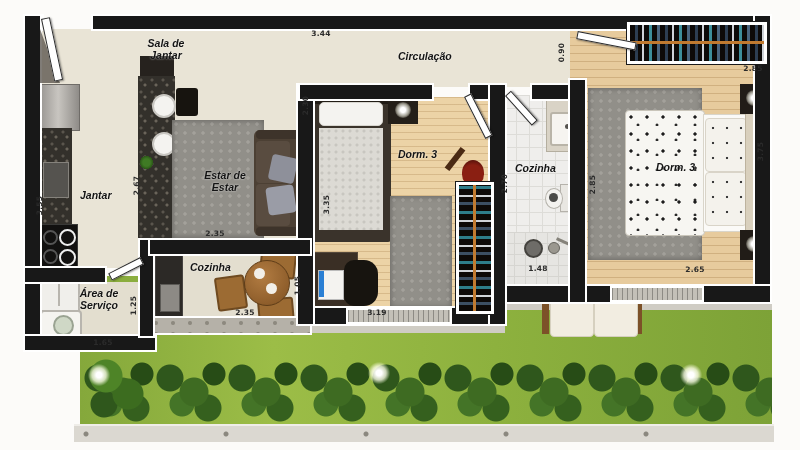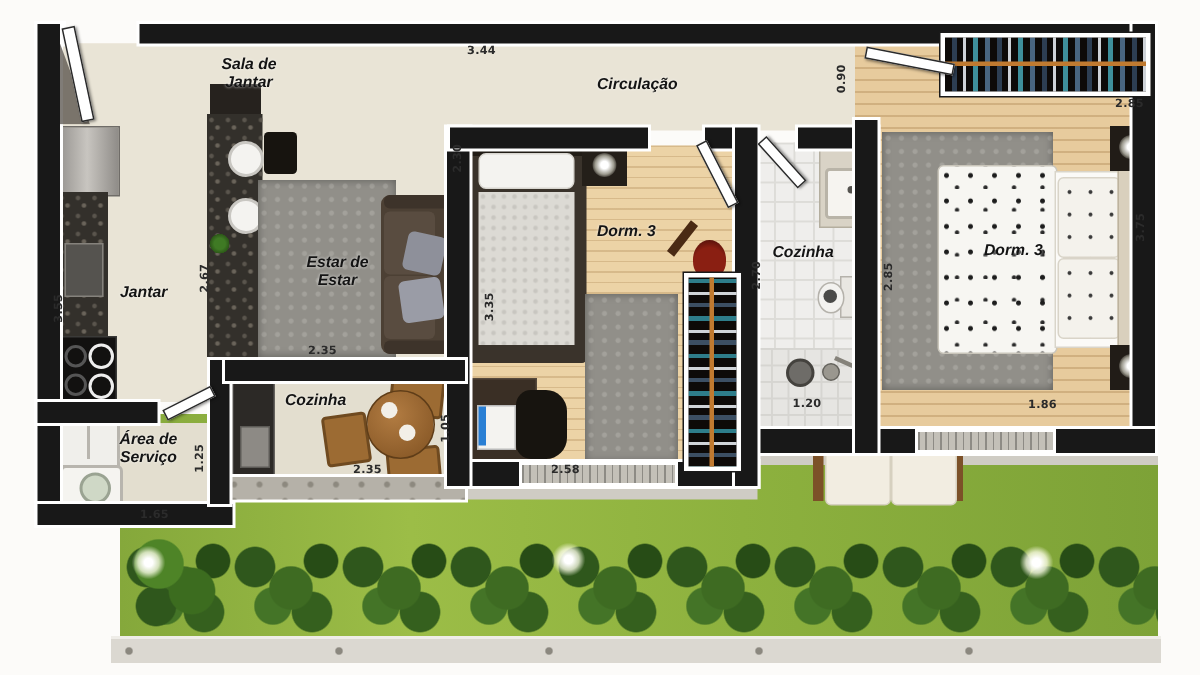--- a/index.html
+++ b/index.html
@@ -205,31 +205,31 @@
   <div class="abs door" style="left:577px;top:31px;width:58px;height:6px;transform:rotate(11deg);transform-origin:left center;"></div>
   <div class="abs door" style="left:110px;top:273px;width:34px;height:6px;transform:rotate(-27deg);transform-origin:left center;"></div>
 
   <div class="abs dim" style="left:308px;top:29px;">3.44</div>
   <div class="abs dim v" style="left:548px;top:48px;">0.90</div>
   <div class="abs dim v" style="left:292px;top:101px;">2.30</div>
   <div class="abs dim v" style="left:123px;top:181px;">2.67</div>
   <div class="abs dim v" style="left:26px;top:201px;">3.55</div>
   <div class="abs dim" style="left:202px;top:229px;">2.35</div>
   <div class="abs dim v" style="left:313px;top:200px;">3.35</div>
-  <div class="abs dim" style="left:364px;top:308px;">2.58</div>
+  <div class="abs dim" style="left:364px;top:308px;">3.19</div>
   <div class="abs dim v" style="left:284px;top:281px;">1.05</div>
   <div class="abs dim" style="left:232px;top:308px;">2.35</div>
   <div class="abs dim v" style="left:120px;top:301px;">1.25</div>
   <div class="abs dim" style="left:90px;top:338px;">1.65</div>
   <div class="abs dim v" style="left:491px;top:179px;">2.70</div>
-  <div class="abs dim" style="left:525px;top:264px;">1.20</div>
+  <div class="abs dim" style="left:525px;top:264px;">1.48</div>
   <div class="abs dim v" style="left:579px;top:180px;">2.85</div>
   <div class="abs dim" style="left:740px;top:64px;">2.85</div>
   <div class="abs dim v" style="left:747px;top:147px;">3.75</div>
-  <div class="abs dim" style="left:682px;top:265px;">1.86</div>
+  <div class="abs dim" style="left:682px;top:265px;">2.65</div>
 
   <div class="abs lbl" style="left:135px;top:38px;width:62px;">Sala de Jantar</div>
   <div class="abs lbl nw" style="left:398px;top:51px;">Circulação</div>
   <div class="abs lbl nw" style="left:80px;top:190px;">Jantar</div>
   <div class="abs lbl" style="left:196px;top:170px;width:58px;">Estar de Estar</div>
   <div class="abs lbl nw" style="left:398px;top:149px;">Dorm. 3</div>
   <div class="abs lbl nw" style="left:515px;top:163px;">Cozinha</div>
   <div class="abs lbl nw" style="left:656px;top:162px;">Dorm. 3</div>
   <div class="abs lbl nw" style="left:190px;top:262px;">Cozinha</div>
   <div class="abs lbl" style="left:70px;top:288px;width:58px;">Área de Serviço</div>

